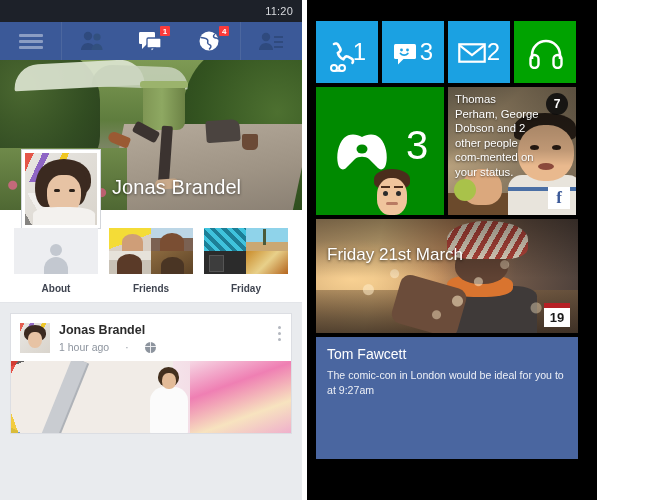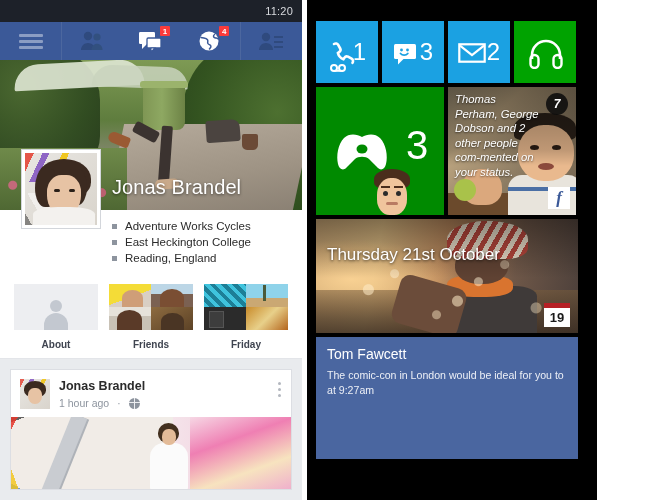--- a/index.html
+++ b/index.html
@@ -172,21 +172,21 @@
   #post-card { background:#fff; border:1px solid #dcdee3; }
   #post-head { display:flex; align-items:flex-start; padding: 9px 9px 8px 9px; position:relative; }
   #post-avatar { width:30px; height:30px; overflow:hidden; position:relative; flex:0 0 auto;
     background: linear-gradient(135deg,#e8e6e2,#d9d4cc); }
   #post-avatar .ph { position:absolute; left:4px; top:2px; width:22px; height:16px; background:#3b2a20; border-radius:50% 50% 40% 40%; }
   #post-avatar .pf { position:absolute; left:8px; top:9px; width:14px; height:16px; background:#e7c3a4; border-radius:42% 42% 48% 48%; }
   #post-avatar .pg { position:absolute; left:0; top:0; width:100%; height:38%;
     background: linear-gradient(115deg,#e43d2e 0 4px,transparent 4px 9px,#7f4fc0 9px 13px,transparent 13px 20px,#f2c200 20px 24px,transparent 24px); opacity:.8; }
   #post-meta { margin-left: 9px; }
   #post-author { font-size: 12.5px; color:#2b2b2b; font-weight:bold; line-height:15px; }
-  #post-sub { font-size: 10.5px; color:#8d949e; margin-top:3px; display:flex; align-items:center; gap:8px; }
+  #post-sub { font-size: 10.5px; color:#8d949e; margin-top:3px; display:flex; align-items:center; gap:16px; }
   #post-sub .dot { font-size: 10px; }
   .globe-sm { width:11px; height:11px; border-radius:50%; background:#8d949e; position:relative; display:inline-block; }
   .globe-sm:after { content:""; position:absolute; left:0; top:4px; width:11px; height:1px; background:#edeef1; }
   .globe-sm:before { content:""; position:absolute; left:5px; top:0; width:1px; height:11px; background:#edeef1; }
   #post-kebab { position:absolute; right:10px; top:12px; }
   #post-kebab i { display:block; width:3px; height:3px; background:#b3b7bf; border-radius:50%; margin-bottom:3px; }
   #post-photo { height: 72px; overflow:hidden; position:relative;
     background: linear-gradient(90deg,#efe9e4 0%,#f6eef0 45%,#f3d9e4 70%,#f7e6c7 100%); }
   #post-photo .graffiti { position:absolute; left:0; top:0; width:58%; height:100%;
     background:
@@ -235,21 +235,21 @@
   #xbox-avatar { position:absolute; left:54px; bottom:0; width:44px; height:46px; }
   #xbox-avatar .ahair { position:absolute; left:4px; top:0; width:36px; height:20px; background:#4a2d1c; border-radius: 50% 50% 30% 30%; }
   #xbox-avatar .aface { position:absolute; left:7px; top:9px; width:30px; height:37px; background:#f0c49c; border-radius: 46% 46% 42% 42%; }
   #xbox-avatar .aeyeL { position:absolute; left:13px; top:22px; width:5px; height:5px; background:#2b2b2b; border-radius:50%; }
   #xbox-avatar .aeyeR { position:absolute; left:26px; top:22px; width:5px; height:5px; background:#2b2b2b; border-radius:50%; }
   #xbox-avatar .abrowL{ position:absolute; left:11px; top:17px; width:9px; height:2px; background:#4a2d1c; }
   #xbox-avatar .abrowR{ position:absolute; left:24px; top:17px; width:9px; height:2px; background:#4a2d1c; }
   #xbox-avatar .amouth{ position:absolute; left:16px; top:33px; width:12px; height:3px; background:#b97a62; border-radius:2px; }
 
   
-  #fb-tile { background: #be185d; font-style: italic; }
+  #fb-tile { background: #be185d; }
   #fb-photo { position:absolute; inset:0;
     background: linear-gradient(135deg,#9d8f74 0%, #b9a27e 30%, #8d7c63 60%, #6d5f4c 100%); }
   #fb-photo .kid { position:absolute; right:-6px; top:26px; width:74px; height:104px; }
   #fb-photo .kid .kh { position:absolute; left:6px; top:0; width:62px; height:28px; background:#2b2119; border-radius:50% 50% 20% 20%; }
   #fb-photo .kid .kf { position:absolute; left:10px; top:12px; width:56px; height:56px; background:#e9b98e; border-radius:46%; }
   #fb-photo .kid .ke1 { position:absolute; left:22px; top:32px; width:9px; height:5px; background:#2b1d14; border-radius:50%; }
   #fb-photo .kid .ke2 { position:absolute; left:44px; top:32px; width:9px; height:5px; background:#2b1d14; border-radius:50%; }
   #fb-photo .kid .km { position:absolute; left:30px; top:50px; width:16px; height:7px; background:#8c4a3c; border-radius:50%; }
   #fb-photo .kid .kb { position:absolute; left:0; top:62px; width:74px; height:46px; background:#e8e4dc; border-radius:14px 14px 0 0; }
   #fb-photo .kid .kstripe { position:absolute; left:0; top:74px; width:74px; height:4px; background:#4a6fa5; }
@@ -416,25 +416,20 @@
           <div class="hair"></div>
             <div class="hair2"></div>
             <div class="hair3"></div>
           <div class="face"></div>
             <div class="eyeL"></div>
             <div class="eyeR"></div>
           <div class="shirt"></div>
         </div>
       </div>
       <div id="profile-name">Jonas Brandel</div>
-      <ul id="profile-facts">
-        <li>Adventure Works Cycles</li>
-        <li>East Heckington College</li>
-        <li>Reading, England</li>
-      </ul>
     </div>
 
     <div id="quick-row">
       <div class="quick-item">
         <div class="quick-thumb about-thumb">
           <div class="about-glyph">
               <div class="h"></div>
               <div class="b"></div>
             </div>
         </div>
@@ -609,21 +604,21 @@
           <div class="woman">
             <div class="cot"></div>
               <div class="scf"></div>
               <div class="fce"></div>
               <div class="hat"></div>
           </div>
           <div class="arm"></div>
           <div class="bokeh"></div>
         </div>
         <div id="cal-scrim"></div>
-        <div id="cal-date">Thursday 21st October</div>
+        <div id="cal-date">Friday 21st March</div>
         <div id="cal-badge">
           <div class="cb-top"></div>
           <div class="cb-num">19</div>
         </div>
       </div>
 
       <div class="tile wide" id="msg-tile">
         <div id="msg-author">Tom Fawcett</div>
         <div id="msg-body">The comic-con in London would be ideal for you to at 9:27am</div>
       </div>

